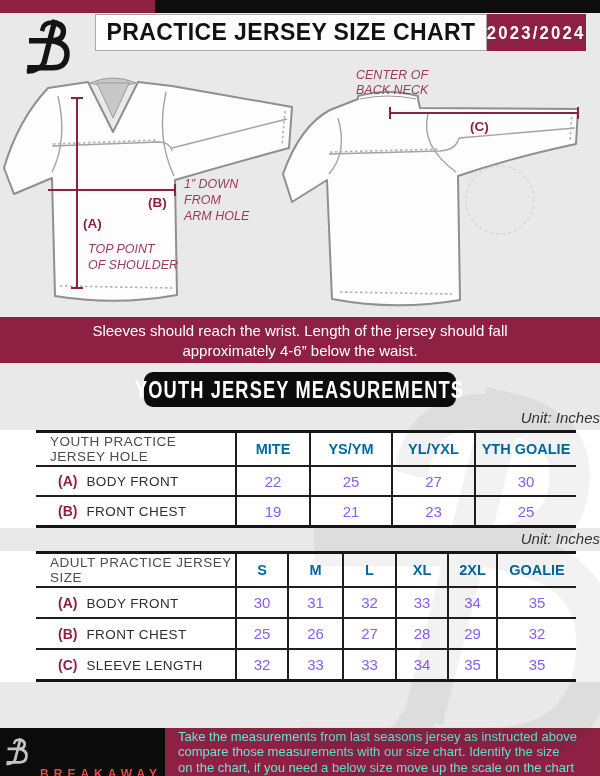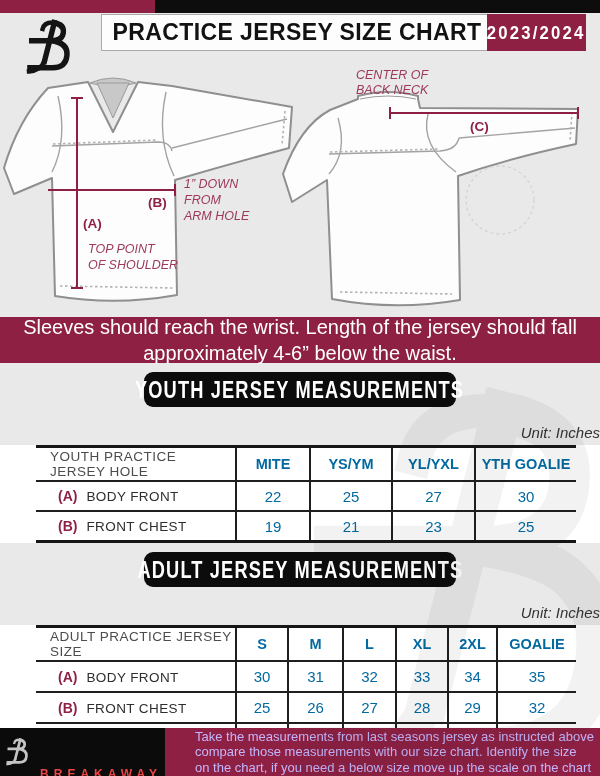--- a/index.html
+++ b/index.html
@@ -6,67 +6,67 @@
   .page{position:relative;width:600px;height:776px;background:#e9e9e9;overflow:hidden;
         font-family:"Liberation Sans",sans-serif;-webkit-font-smoothing:antialiased;}
 
   
   .topstrip{position:relative;height:13px;background:#0d0d0d;}
   .topstrip .left{position:absolute;left:0;top:0;width:155px;height:13px;background:#8e2143;}
 
   
   .masthead{position:relative;height:39px;z-index:3;}
   .logo{position:absolute;left:20px;top:3px;width:56px;height:62px;}
-  .titlebox{position:absolute;left:101px;top:1px;width:392px;height:37px;background:#fdfdfd;
+  .titlebox{position:absolute;left:95px;top:1px;width:392px;height:37px;background:#fdfdfd;
             border:1px solid #a9a9a9;box-sizing:border-box;display:flex;align-items:center;justify-content:center;}
   .titlebox .t{font-size:23px;font-weight:bold;color:#121212;letter-spacing:.4px;white-space:nowrap;}
   .seasonbox{position:absolute;left:487px;top:1px;width:99px;height:37px;background:#8e2143;
              display:flex;align-items:center;justify-content:center;}
   .seasonbox .t{display:inline-block;transform:scaleX(.88);font-size:19px;font-weight:bold;color:#fff;
                 letter-spacing:2.5px;white-space:nowrap;}
 
   
   .diagram{display:block;width:600px;height:265px;}
   .diagram text{font-family:"Liberation Sans",sans-serif;}
   .mlabel{font-size:13.5px;font-weight:bold;fill:#8e2143;}
   .ilabel{font-size:12.5px;font-style:italic;fill:#9c3a58;}
 
   
   .notice{height:46px;background:#8e2143;color:#ffffff;display:flex;flex-direction:column;
-          align-items:center;justify-content:center;gap:3px;font-size:20px;}
-
-  
-  .pill{width:312px;height:35px;margin:9px auto 16px;background:#0c0c0c;border-radius:9px;
+          align-items:center;justify-content:center;gap:3px;font-size:15px;}
+
+  
+  .pill{width:312px;height:35px;margin:9px auto 1px;background:#0c0c0c;border-radius:9px;
         display:flex;align-items:center;justify-content:center;}
   .pill .t{display:inline-block;transform:scaleX(.76);font-size:24px;font-weight:bold;color:#fff;
            letter-spacing:1.5px;white-space:nowrap;}
   .unit{height:20px;line-height:20px;text-align:right;font-style:italic;font-size:15px;color:#333;margin:1px 0 2px;}
 
   
   .band{background:#ffffff;padding:0 24px 0 36px;}
   table{border-collapse:collapse;table-layout:fixed;width:540px;
         border-top:3px solid #161616;border-bottom:3px solid #161616;}
   tr + tr td{border-top:2px solid #1f1f1f;}
   th{border-bottom:2px solid #1f1f1f;}
   th:nth-child(n+2),td:nth-child(n+2){border-left:2px solid #1f1f1f;}
   th.size-col{font-size:14.5px;font-weight:bold;color:#0369a1;}
   th.label-col{text-align:left;padding-left:14px;font-weight:normal;font-size:13.5px;color:#4c4c4c;letter-spacing:.5px;}
-  td.val{text-align:center;font-size:15px;color:#0369a1;}
+  td.val{text-align:center;font-size:15px;color:#8b5cf6;}
   td.rowlabel{padding-left:22px;white-space:nowrap;}
   td.rowlabel .key{font-weight:bold;color:#8e2143;font-size:14px;margin-right:9px;}
   td.rowlabel .lab{color:#2e2e2e;font-size:13.5px;letter-spacing:.4px;}
   .youth th{height:29px;} .youth td{height:26px;}
   .adult th{height:28px;} .adult td{height:27px;}
 
   
   .footer{position:absolute;left:0;bottom:0;width:600px;height:48px;display:flex;z-index:3;}
   .brandbox{width:165px;background:#0b0b0b;display:flex;align-items:center;justify-content:center;gap:9px;}
   .brandbox .brand{color:#ef4444;font-size:12px;font-weight:bold;letter-spacing:5px;margin-top:44px;}
-  .notebox{flex:1;background:#8e2143;color:#c4b5fd;font-size:13px;line-height:15.5px;
-           display:flex;flex-direction:column;justify-content:center;padding-left:30px;}
+  .notebox{flex:1;background:#8e2143;color:#5eead4;font-size:13px;line-height:15.5px;
+           display:flex;flex-direction:column;justify-content:center;padding-left:13px;}
 
   
   .watermark{position:absolute;right:-70px;top:378px;width:430px;height:430px;z-index:6;pointer-events:none;}
 </style>
 </head>
 <body>
 
 <div class="page">
 
   <div class="topstrip">
@@ -189,23 +189,20 @@
         <td class="rowlabel"><span class="key">(B)</span><span class="lab">FRONT CHEST</span></td>
         <td class="val">19</td>
         <td class="val">21</td>
         <td class="val">23</td>
         <td class="val">25</td>
       </tr>
     </tbody>
       </table>
   </div>
 
-  <div class="pill">
-    <span class="t">ADULT JERSEY MEASUREMENTS</span>
-  </div>
   <div class="unit">Unit: Inches</div>
   <div class="band">
     <table class="adult">
       <colgroup>
           <col style="width:200px">
           <col style="width:52px">
           <col style="width:55px">
           <col style="width:53px">
           <col style="width:52px">
           <col style="width:49px">

